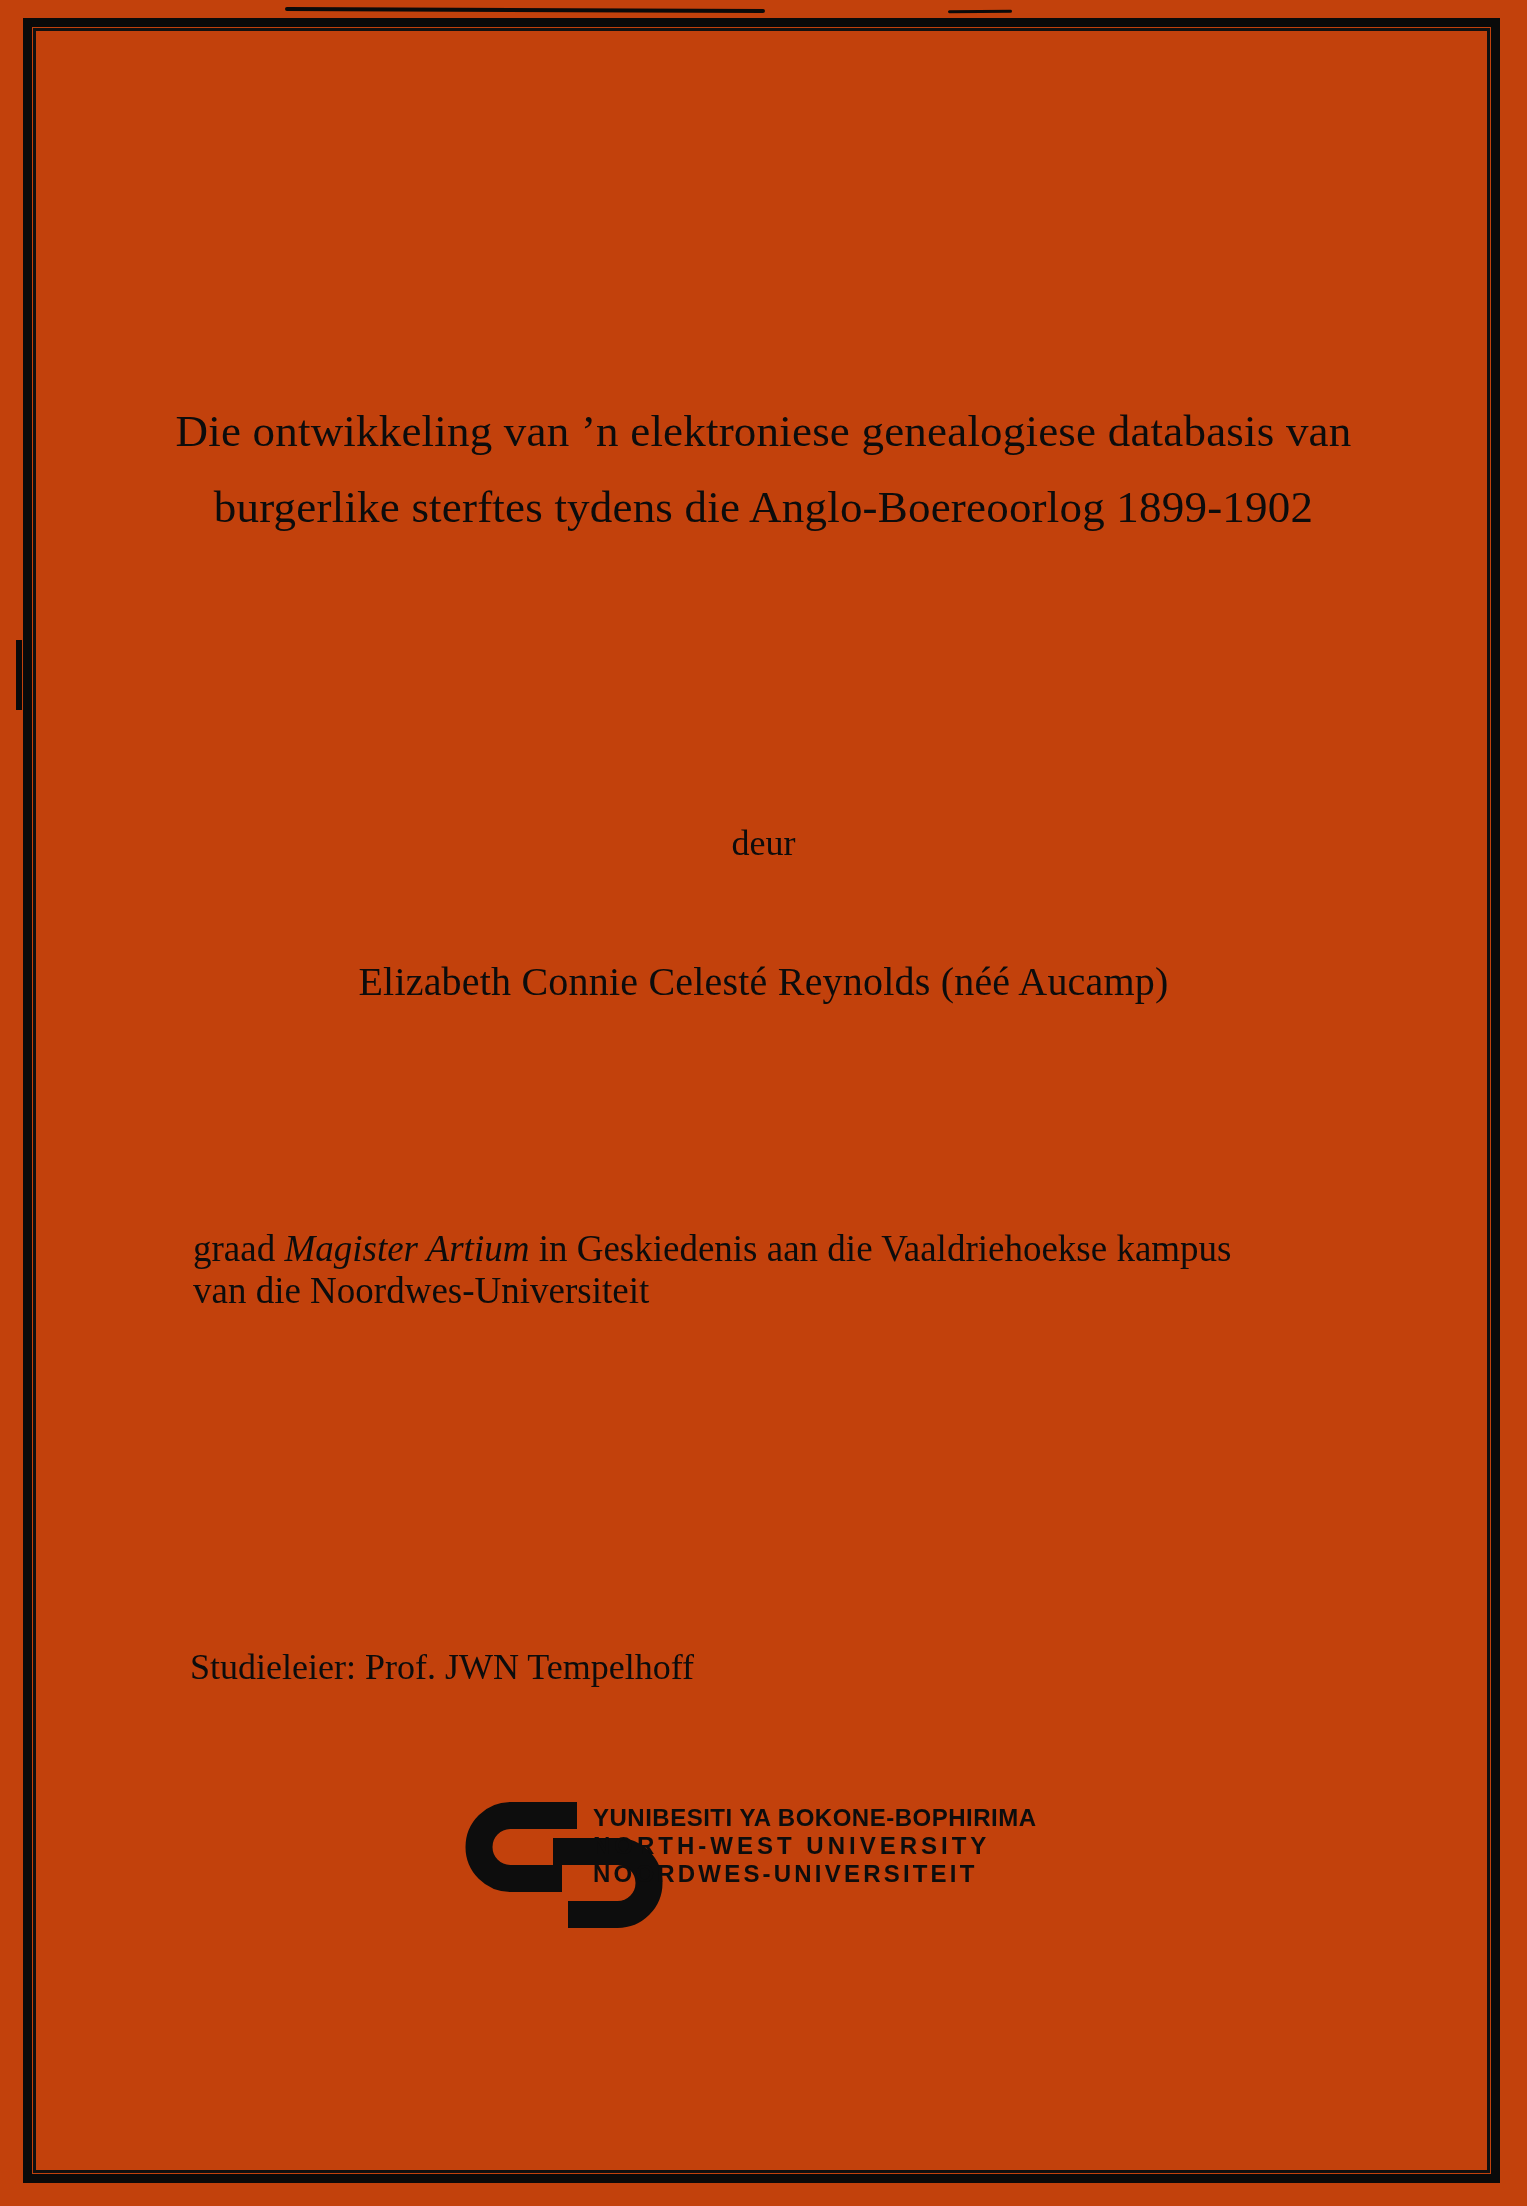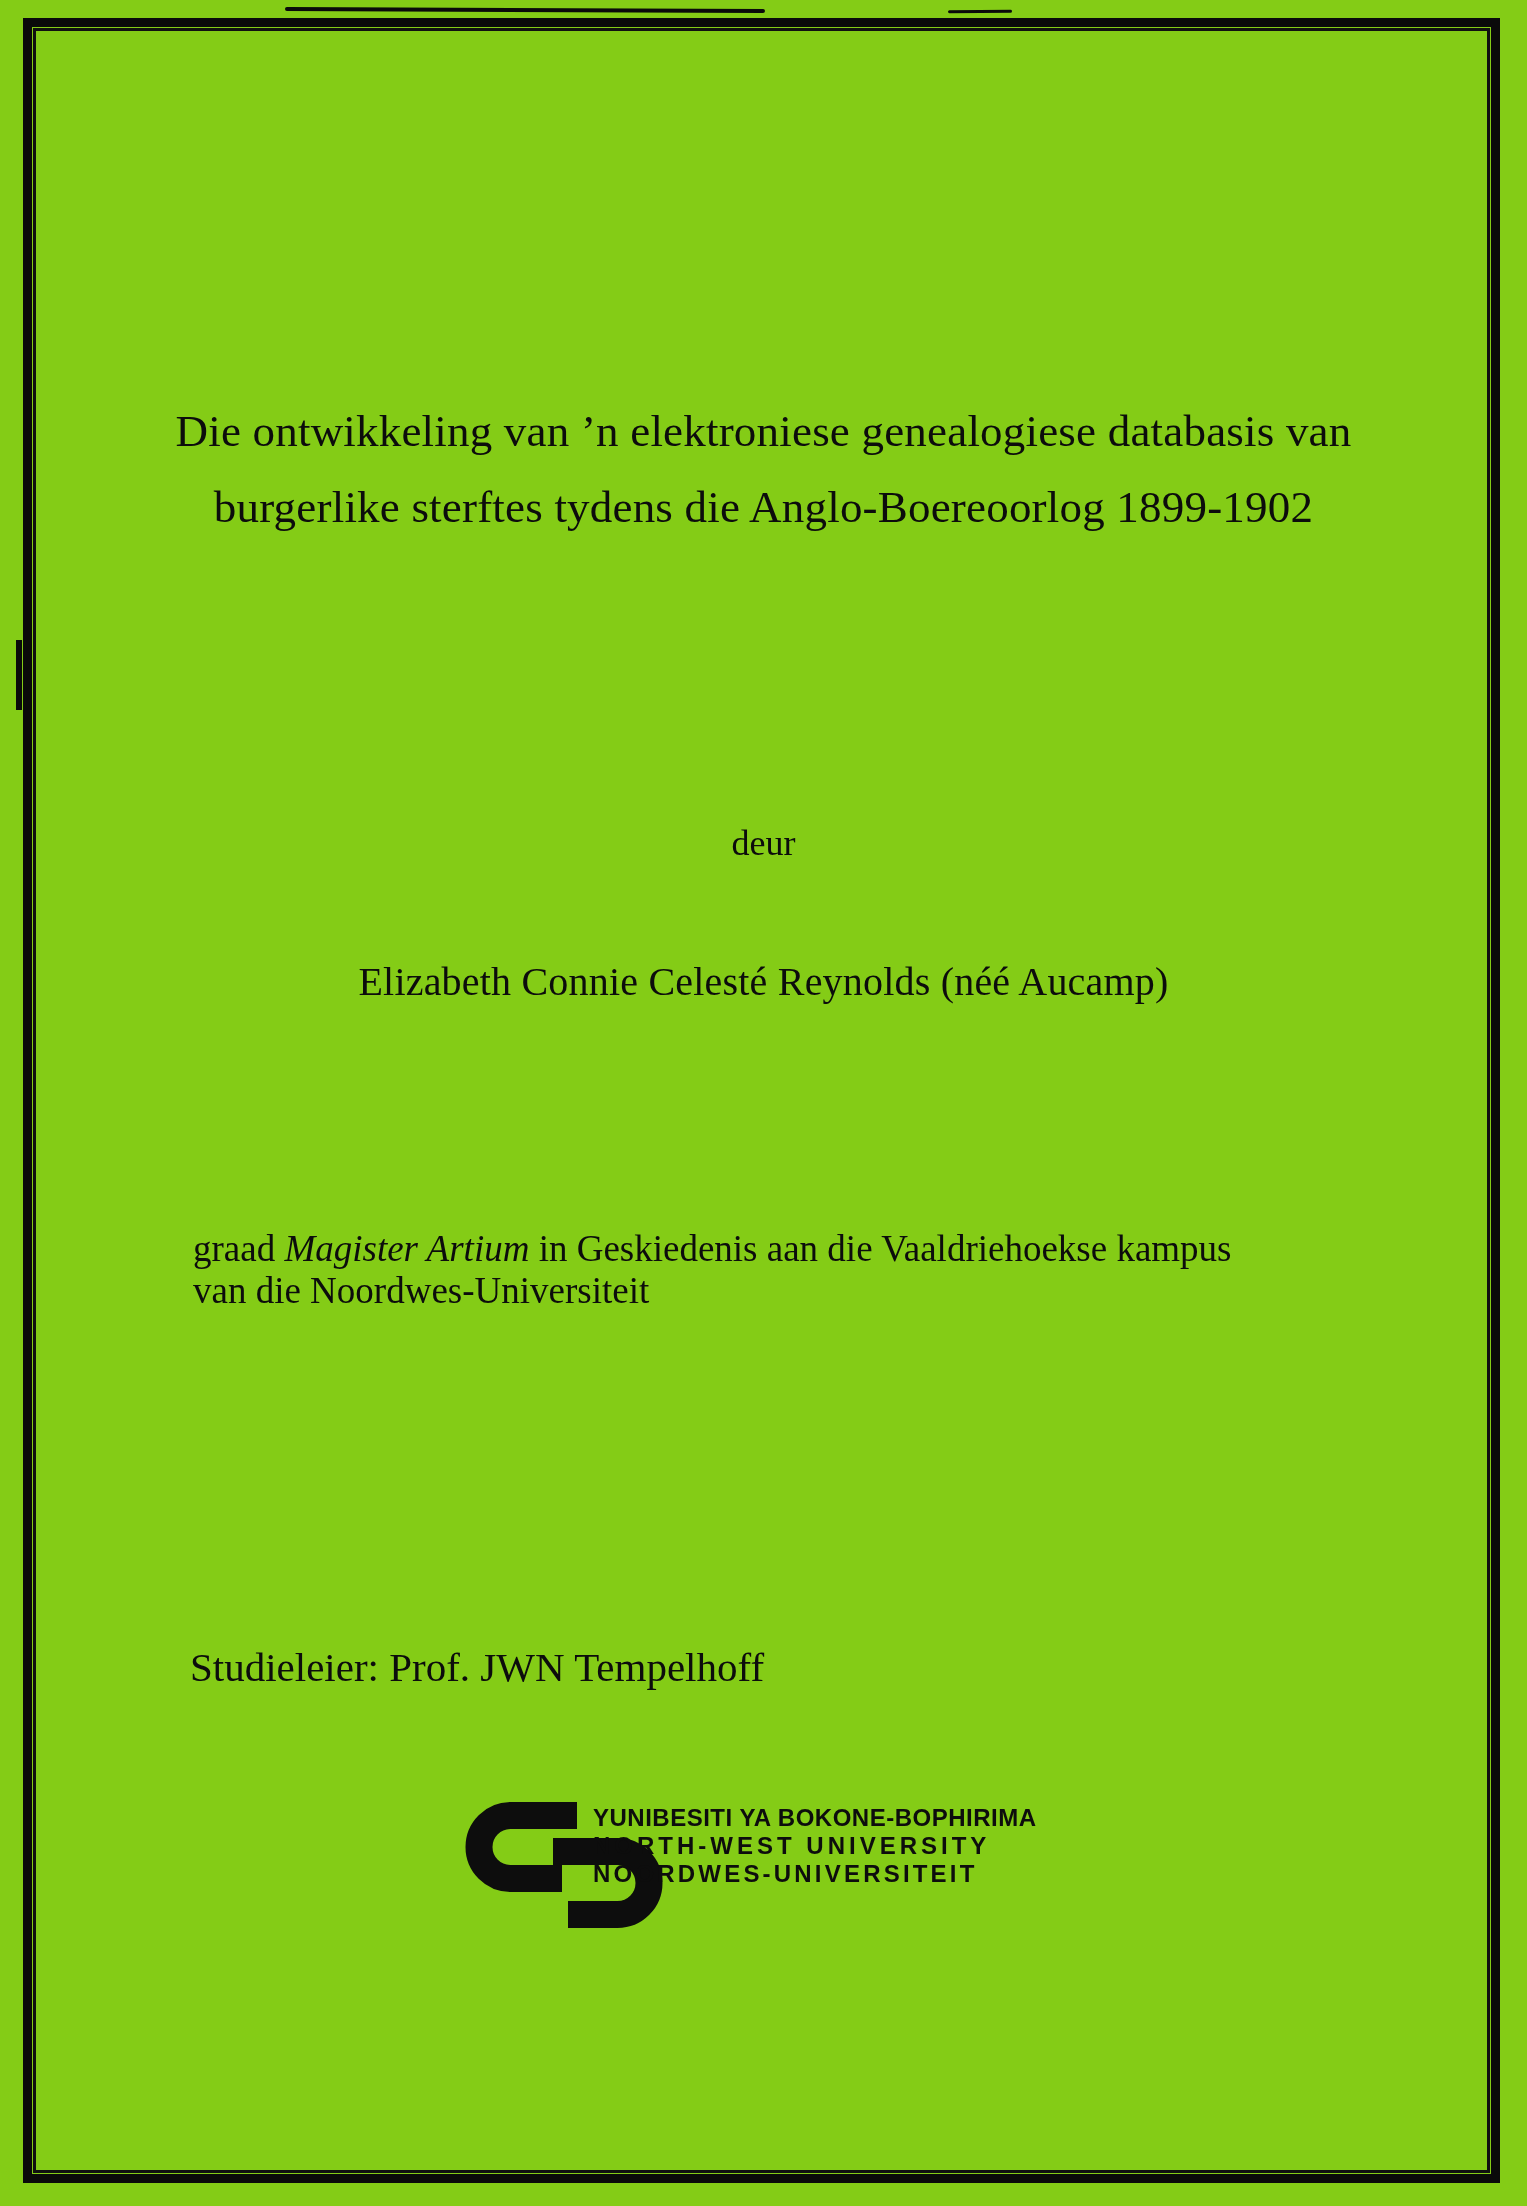--- a/index.html
+++ b/index.html
@@ -1,19 +1,19 @@
 <!DOCTYPE html>
 <html><head>
 <meta charset="utf-8">
 <style>
   html,body{margin:0;padding:0;background:#e8e8e8;}
   .page{
     position:relative;
     width:1527px;height:2206px;
-    background:#84cc16;
+    background:#c2410c;
     color:#0c0c0c;
     font-family:"Liberation Serif", serif;
     overflow:hidden;
   }
   
   .frame{
     position:absolute;
     left:23px;top:18px;
     width:1459px;height:2147px;
     border:9px solid #0a0a0a;
@@ -55,21 +55,21 @@
     left:193px;top:1228px;
     width:1140px;
     font-size:37px;
     line-height:42px;
   }
   .decl-line1{text-align:justify;text-align-last:justify;}
   .decl-italic{font-style:italic;}
   .supervisor-block{
     position:absolute;
     left:190px;top:1645px;
-    font-size:41px;
+    font-size:36px;
     line-height:44px;
   }
   .logo{
     position:absolute;
     left:465px;top:1798px;
     width:620px;height:135px;
   }
   .logo-mark{
     position:absolute;left:0;top:2px;width:200px;height:130px;
   }

